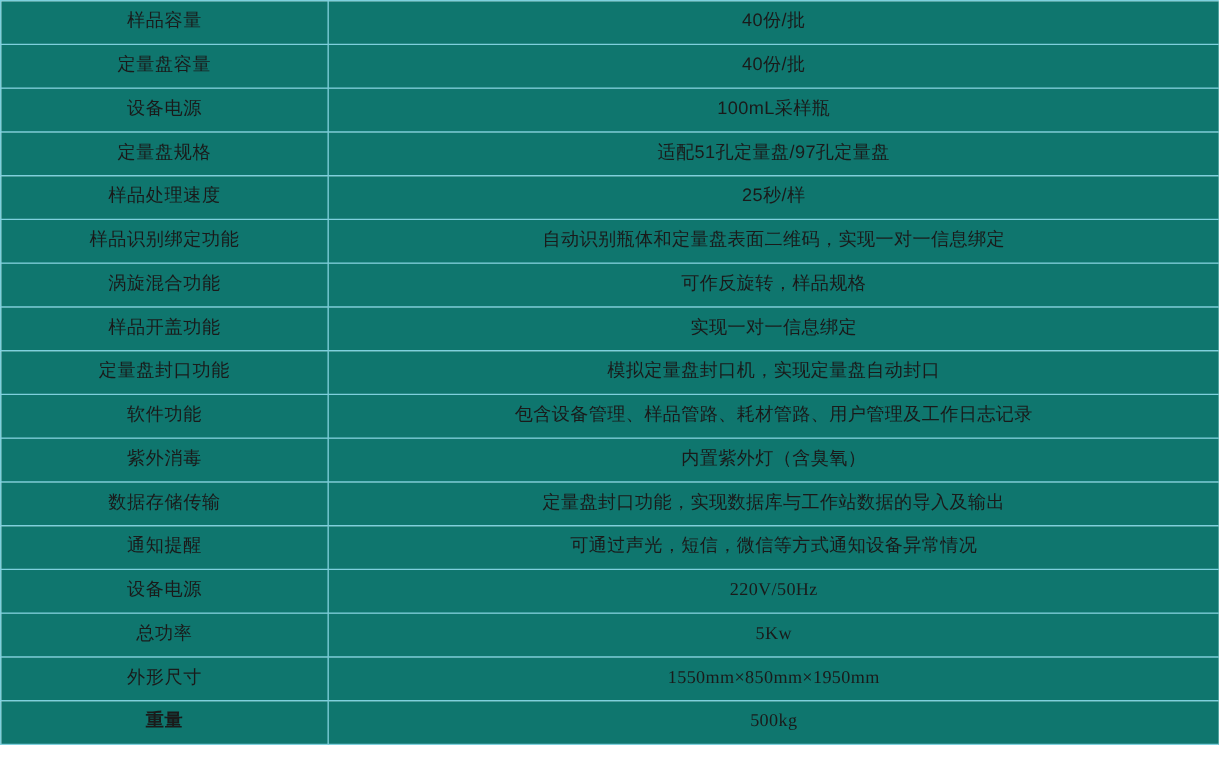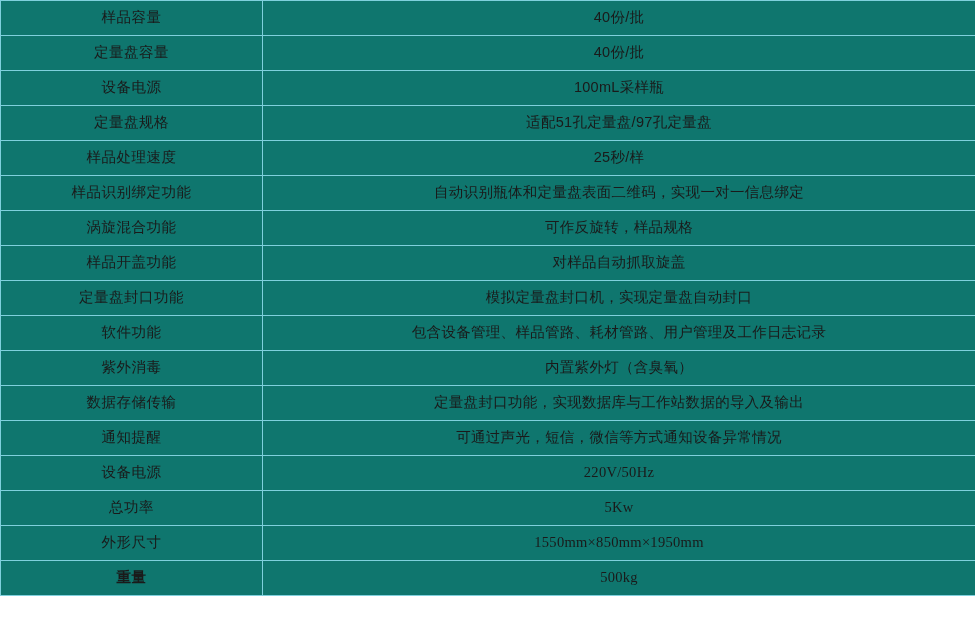--- a/index.html
+++ b/index.html
@@ -82,21 +82,21 @@
       <tr>
         <td class="label">样品识别绑定功能</td>
         <td class="value">自动识别瓶体和定量盘表面二维码，实现一对一信息绑定</td>
       </tr>
       <tr>
         <td class="label">涡旋混合功能</td>
         <td class="value">可作反旋转，样品规格</td>
       </tr>
       <tr>
         <td class="label">样品开盖功能</td>
-        <td class="value">对样品自动抓取旋盖</td>
+        <td class="value">实现一对一信息绑定</td>
       </tr>
       <tr>
         <td class="label">定量盘封口功能</td>
         <td class="value">模拟定量盘封口机，实现定量盘自动封口</td>
       </tr>
       <tr>
         <td class="label">软件功能</td>
         <td class="value">包含设备管理、样品管路、耗材管路、用户管理及工作日志记录</td>
       </tr>
       <tr>

